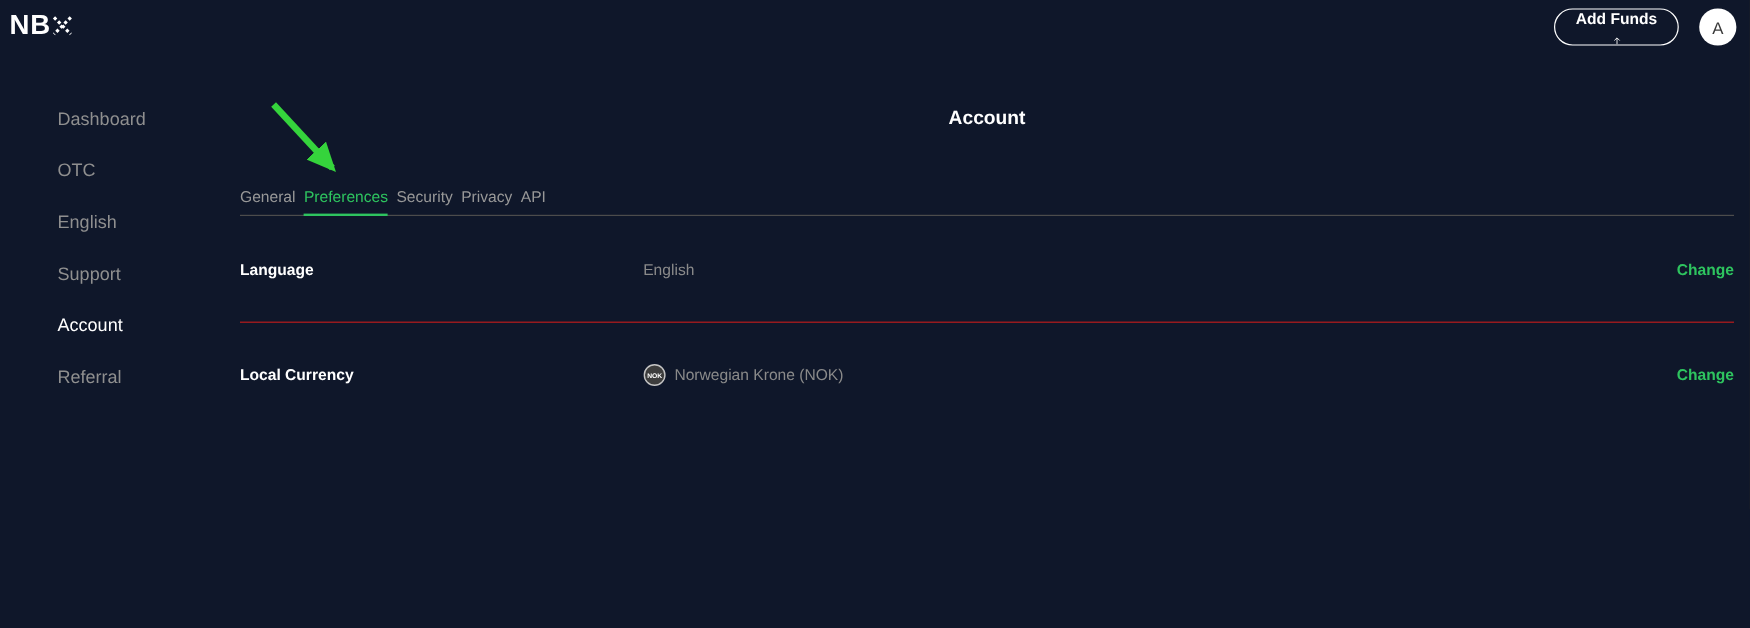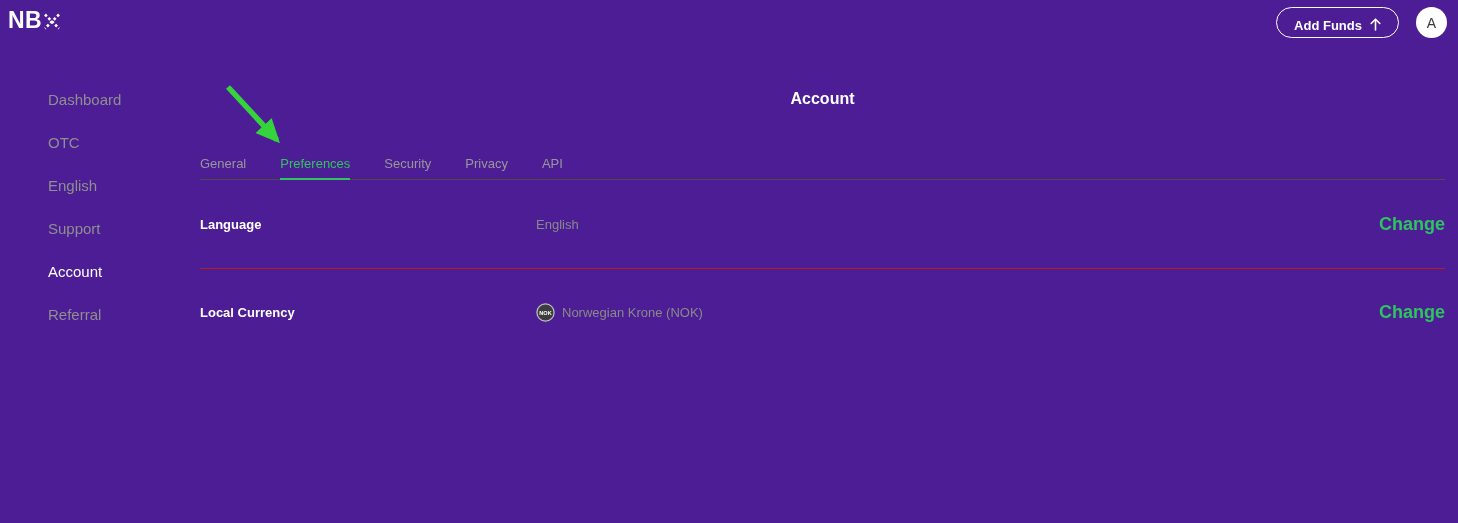--- a/index.html
+++ b/index.html
@@ -3,43 +3,43 @@
 <meta charset="utf-8">
 <style>
   * { margin:0; padding:0; box-sizing:border-box; }
   html,body { width:1458px; height:523px; }
   body {
     background:#292929;
     font-family:"Liberation Sans", sans-serif;
     color:#fff;
     overflow:hidden;
   }
-  .screen { position:relative; width:1458px; height:523px; background:#4c1d95; }
+  .screen { position:relative; width:1458px; height:523px; background:#0f172a; }
 
   
   .logo {
     position:absolute; top:7px; left:8px;
     display:flex; align-items:center;
     font-size:23px; font-weight:600; letter-spacing:0.5px; color:#fff;
     cursor:pointer;
   }
   .logo svg { margin-left:2px; margin-top:2px; }
 
   .header-right {
     position:absolute; top:7px; right:11px;
     display:flex; align-items:center; gap:17px;
   }
   .pill-btn {
-    display:flex; align-items:flex-start; gap:8px;
-    height:31px; padding:10px 17px;
+    display:flex; align-items:center; gap:8px;
+    height:31px; padding:0 17px;
     border:1.5px solid #fff; border-radius:16px;
     background:transparent; color:#fff;
     font-family:"Liberation Sans", sans-serif;
     font-size:13px; font-weight:bold;
-    cursor:pointer; white-space:nowrap;
+    cursor:pointer; white-space:nowrap;flex-direction:column;
   }
   .avatar {
     width:31px; height:31px; border-radius:50%;
     background:#fff; color:#3a3a3a;
     display:flex; align-items:center; justify-content:center;
     font-size:14px; cursor:pointer;
   }
 
   
   .sidebar { position:absolute; top:78px; left:8px; width:180px; }
@@ -51,21 +51,21 @@
 
   
   .main { position:absolute; top:0; left:200px; right:13px; }
   .page-title {
     position:absolute; top:90px; left:0; right:0;
     text-align:center; font-size:16px; font-weight:bold; color:#fff;
   }
 
   .tabs {
     position:absolute; top:154px; left:0; right:0; height:26px;
-    display:flex; gap:34px;
+    display:flex; gap:7px;
     border-bottom:1px solid #4c4c4c;
     text-align:right;
   }
   .tab {
     position:relative; font-size:13px; color:#989898;
     padding-top:2px; cursor:pointer; white-space:nowrap;
   }
   .tab.active { color:#2ec45f; }
   .tab.active::after {
     content:""; position:absolute; left:0; right:0; bottom:-1px;
@@ -74,21 +74,21 @@
 
   .settings { position:absolute; top:180px; left:0; right:0; }
   .row { height:88px; display:flex; align-items:center; }
   .row + .row { border-top:1px solid #b91c1c; }
   .row-label { width:324px; font-size:13px; font-weight:bold; color:#fff; }
   .row-value {
     flex:1; display:flex; align-items:center; gap:7px;
     font-size:13px; color:#8a8a8a;margin-left:12px;
   }
   .row-action {
-    font-size:18px; font-weight:bold; color:#2ec45f;
+    font-size:13px; font-weight:bold; color:#2ec45f;
     cursor:pointer; text-align:left;
   }
 
   
   .annotation-arrow {
     position:absolute; left:215px; top:78px;
     width:90px; height:90px; z-index:5; pointer-events:none;
   }
 </style>
 </head>

